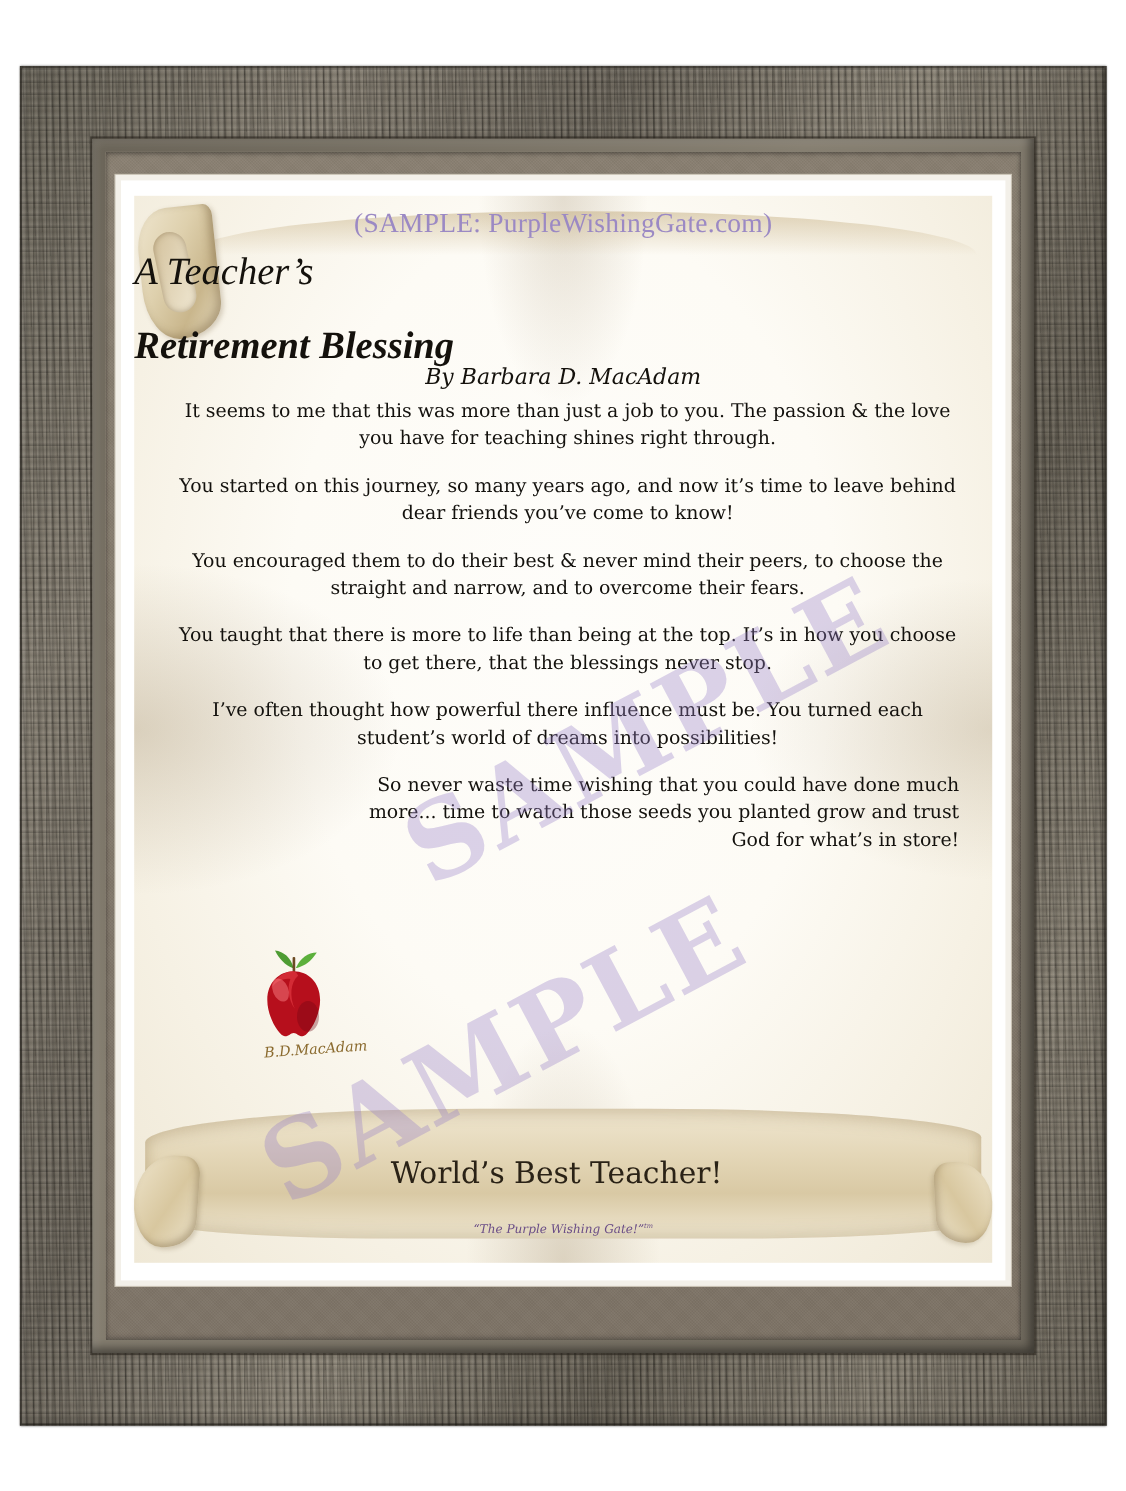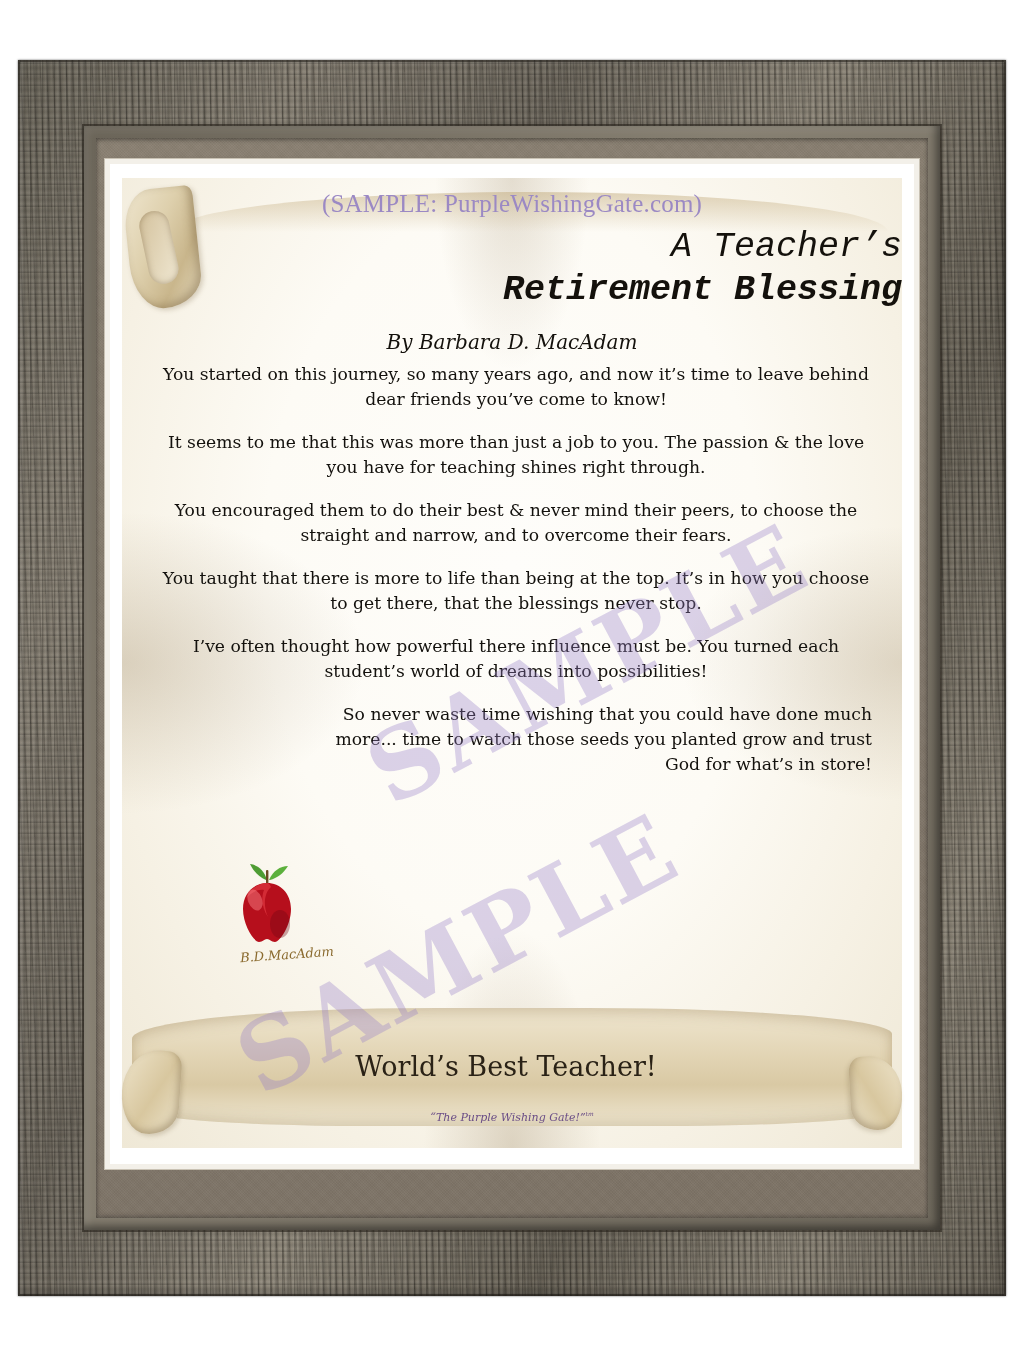--- a/index.html
+++ b/index.html
@@ -179,28 +179,28 @@
     font-family: "Liberation Serif", serif;
     font-size: 25px;
     color: #9b89c4;
     letter-spacing: 0.2px;
     white-space: nowrap;
   }
 
   .title {
     position: absolute;
     top: 48px; left: 0; right: 0;
-    text-align: right;
-    font-family: Liberation Mono, monospace;
+    text-align: left;
+    font-family: Liberation Serif, serif;
     font-style: italic;
     font-size: 35px;
     line-height: 1.22;
     color: #14110c;
   }
-  .title .l2 { display: block; font-weight: 700; }
+  .title .l2 { display: block; font-weight: 700; margin-top: 24px; }
 
   .byline {
     position: absolute;
     top: 152px; left: 0; right: 0;
     text-align: center;
     font-family: "DejaVu Serif", serif;
     font-style: italic;
     font-size: 20px;
     color: #14110c;
   }
@@ -304,22 +304,22 @@
       <div class="sample-header">(SAMPLE: PurpleWishingGate.com)</div>
 
       <div class="title">
         <span class="l1">A Teacher’s</span>
         <span class="l2">Retirement Blessing</span>
       </div>
 
       <div class="byline">By Barbara D. MacAdam</div>
 
       <div class="poem">
+        <p class="stanza">It seems to me that this was more than just a job to you.  The passion &amp; the love you have for teaching shines right through.</p>
         <p class="stanza">You started on this journey, so many years ago, and now it’s time to leave behind dear friends you’ve come to know!</p>
-        <p class="stanza">It seems to me that this was more than just a job to you.  The passion &amp; the love you have for teaching shines right through.</p>
         <p class="stanza">You encouraged them to do their best &amp; never mind their peers, to choose the straight and narrow, and to overcome their fears.</p>
         <p class="stanza">You taught that there is more to life than being at the top. It’s in how you choose to get there, that the blessings never stop.</p>
         <p class="stanza">I’ve often thought how powerful there influence must be. You turned each student’s world of dreams into possibilities!</p>
         <p class="stanza indent-right2">So never waste time wishing that you could have done much more... time to watch those seeds you planted grow and trust God for what’s in store!</p>
       </div>
 
       <svg class="apple" viewBox="0 0 74 86">
         <path d="M37 18 C34 8 28 3 20 2 C24 10 29 15 36 18 Z" fill="#4e9c33"></path>
         <path d="M39 18 C43 9 50 4 58 4 C53 12 47 16 40 18 Z" fill="#5cb03c"></path>
         <rect x="36" y="8" width="2.4" height="14" rx="1" fill="#6b4a23"></rect>

